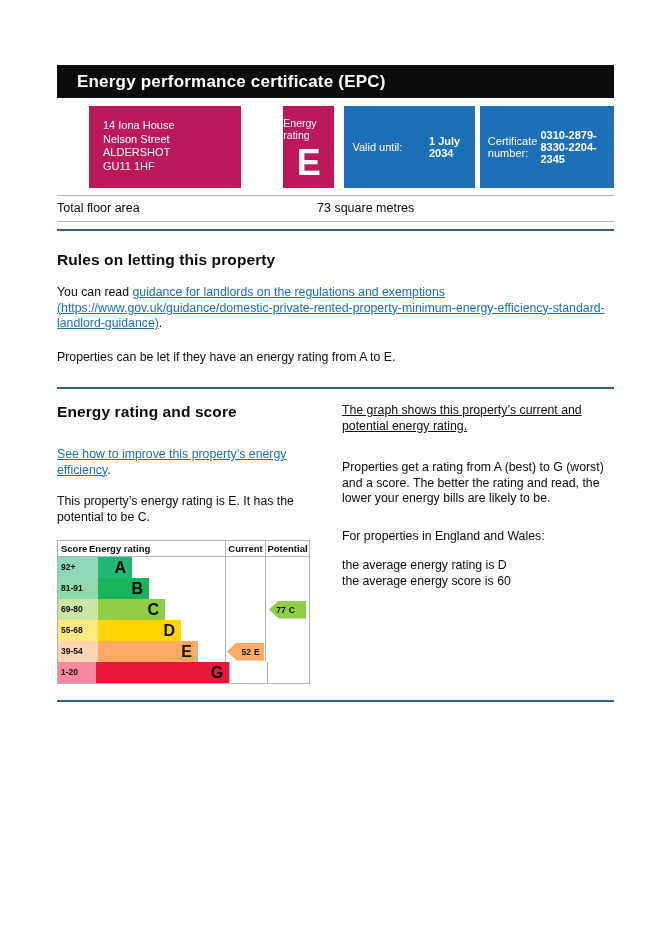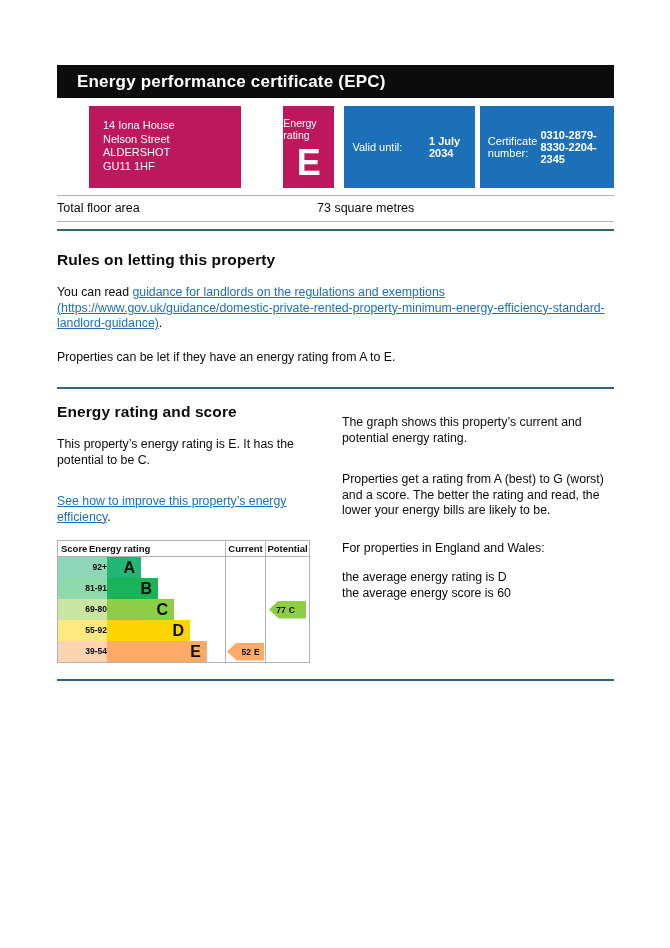--- a/index.html
+++ b/index.html
@@ -40,36 +40,36 @@
 
   h2 { font-size:15.5px; font-weight:bold; margin-top:20px; letter-spacing:0.1px; }
   p.body { font-size:12.3px; line-height:15.5px; margin-top:16px; }
   p.first { margin-top:18px; }
   a.lnk { color:#1d70b8; text-decoration:underline; cursor:pointer; overflow-wrap:anywhere; }
 
   
   .cols { display:flex; margin-top:14px; }
   .col-left { width:285px; }
   .col-right { flex:1; }
-  .col-right p.body:first-child { margin-top:12px; }
+  .col-right p.body:first-child { margin-top:0;text-decoration:underline; }
   .col-left h2 { margin-top:0; }
   .mt26 { margin-top:26px !important; }
   .mt22 { margin-top:22px !important; }
   .mt14 { margin-top:14px !important; }
   b.seg { font-weight:normal; }
 
   
   .chart { width:253px; margin-top:15px; border:1px solid #b1b4b6; font-weight:bold; }
   .chead { display:flex; height:16px; border-bottom:1px solid #b1b4b6; font-size:9.5px; align-items:center; }
   .chead .h-score { width:28px; padding-left:3px; }
   .chead .h-rating { flex:1; padding-left:3px; }
   .chead .h-cur { width:40px; border-left:1px solid #b1b4b6; text-align:center; height:100%; line-height:15px; }
   .chead .h-pot { width:44px; border-left:1px solid #b1b4b6; text-align:center; height:100%; line-height:15px; }
   .crow { display:flex; height:21px; }
-  .cscore { width:49px; font-size:8.5px; line-height:21px; padding-left:3px;text-align:right; }
+  .cscore { width:40px; font-size:8.5px; line-height:21px; padding-left:3px; }
   .cbars { flex:1; }
   .cbar { height:21px; font-size:16px; line-height:21px; text-align:right; padding-right:6px; font-weight:bold; }
   .ccur { width:40px; border-left:1px solid #b1b4b6; display:flex; align-items:center; justify-content:center; }
   .cpot { width:44px; border-left:1px solid #b1b4b6; display:flex; align-items:center; justify-content:center; }
   .arrow {
     height:18px; width:37px; display:flex; align-items:center; justify-content:center;
     padding-right:4px; gap:3px; font-size:8.5px;
     clip-path:polygon(0 50%, 26% 0, 100% 0, 100% 100%, 26% 100%);
   }
 </style>
@@ -117,22 +117,22 @@
 
     <h2>Rules on letting this property</h2>
     <p class="body"><span>You can read </span><a class="lnk">guidance for landlords on the regulations and exemptions</a> <a class="lnk">(https://www.gov.uk/guidance/domestic-private-rented-property-minimum-energy-efficiency-standard-landlord-guidance)</a><span>.</span></p>
     <p class="body first">Properties can be let if they have an energy rating from A to E.</p>
 
     <hr class="divider">
 
     <div class="cols">
       <div class="col-left">
         <h2>Energy rating and score</h2>
+        <p class="body mt26"><a class="lnk">See how to improve this property’s energy efficiency</a><span>.</span></p>
         <p class="body">This property’s energy rating is E. It has the potential to be C.</p>
-        <p class="body mt26"><a class="lnk">See how to improve this property’s energy efficiency</a><span>.</span></p>
 
         <div class="chart">
           <div class="chead">
             <span class="h-score">Score</span>
             <span class="h-rating">Energy rating</span>
             <span class="h-cur">Current</span>
             <span class="h-pot">Potential</span>
           </div>
           <div id="chart-rows">
               <div class="crow">
@@ -158,38 +158,46 @@
                 </div>
                 <div class="ccur"></div>
                 <div class="cpot">
                   <div class="arrow" style="background: rgb(141, 206, 70);">
                     <span>77</span>
                     <span>C</span>
                   </div>
                 </div>
               </div>
               <div class="crow">
-                <div class="cscore" style="background: rgb(255, 233, 127);">55-92</div>
+                <div class="cscore" style="background: rgb(255, 233, 127);">55-68</div>
                 <div class="cbars">
                   <div class="cbar" style="background: rgb(255, 213, 0); width: 83px;">D</div>
                 </div>
                 <div class="ccur"></div>
                 <div class="cpot"></div>
               </div>
               <div class="crow">
                 <div class="cscore" style="background: rgb(253, 212, 177);">39-54</div>
                 <div class="cbars">
                   <div class="cbar" style="background: rgb(252, 170, 101); width: 100px;">E</div>
                 </div>
                 <div class="ccur">
                   <div class="arrow" style="background: rgb(252, 170, 101); padding-left: 14px;">
                     <span>52</span>
                     <span>E</span>
                   </div>
                 </div>
+                <div class="cpot"></div>
+              </div>
+              <div class="crow">
+                <div class="cscore" style="background: rgb(244, 137, 157);">1-20</div>
+                <div class="cbars">
+                  <div class="cbar" style="background: rgb(233, 21, 59); width: 133px;">G</div>
+                </div>
+                <div class="ccur"></div>
                 <div class="cpot"></div>
               </div>
             </div>
         </div>
       </div>
 
       <div class="col-right">
         <p class="body">The graph shows this property’s current and potential energy rating.</p>
         <p class="body mt26"><b class="seg">Properties get a rating from A (best) to G (worst) and a score.</b><span> The better the rating and read, the lower your energy bills are likely to be.</span></p>
         <p class="body mt22">For properties in England and Wales:</p>

